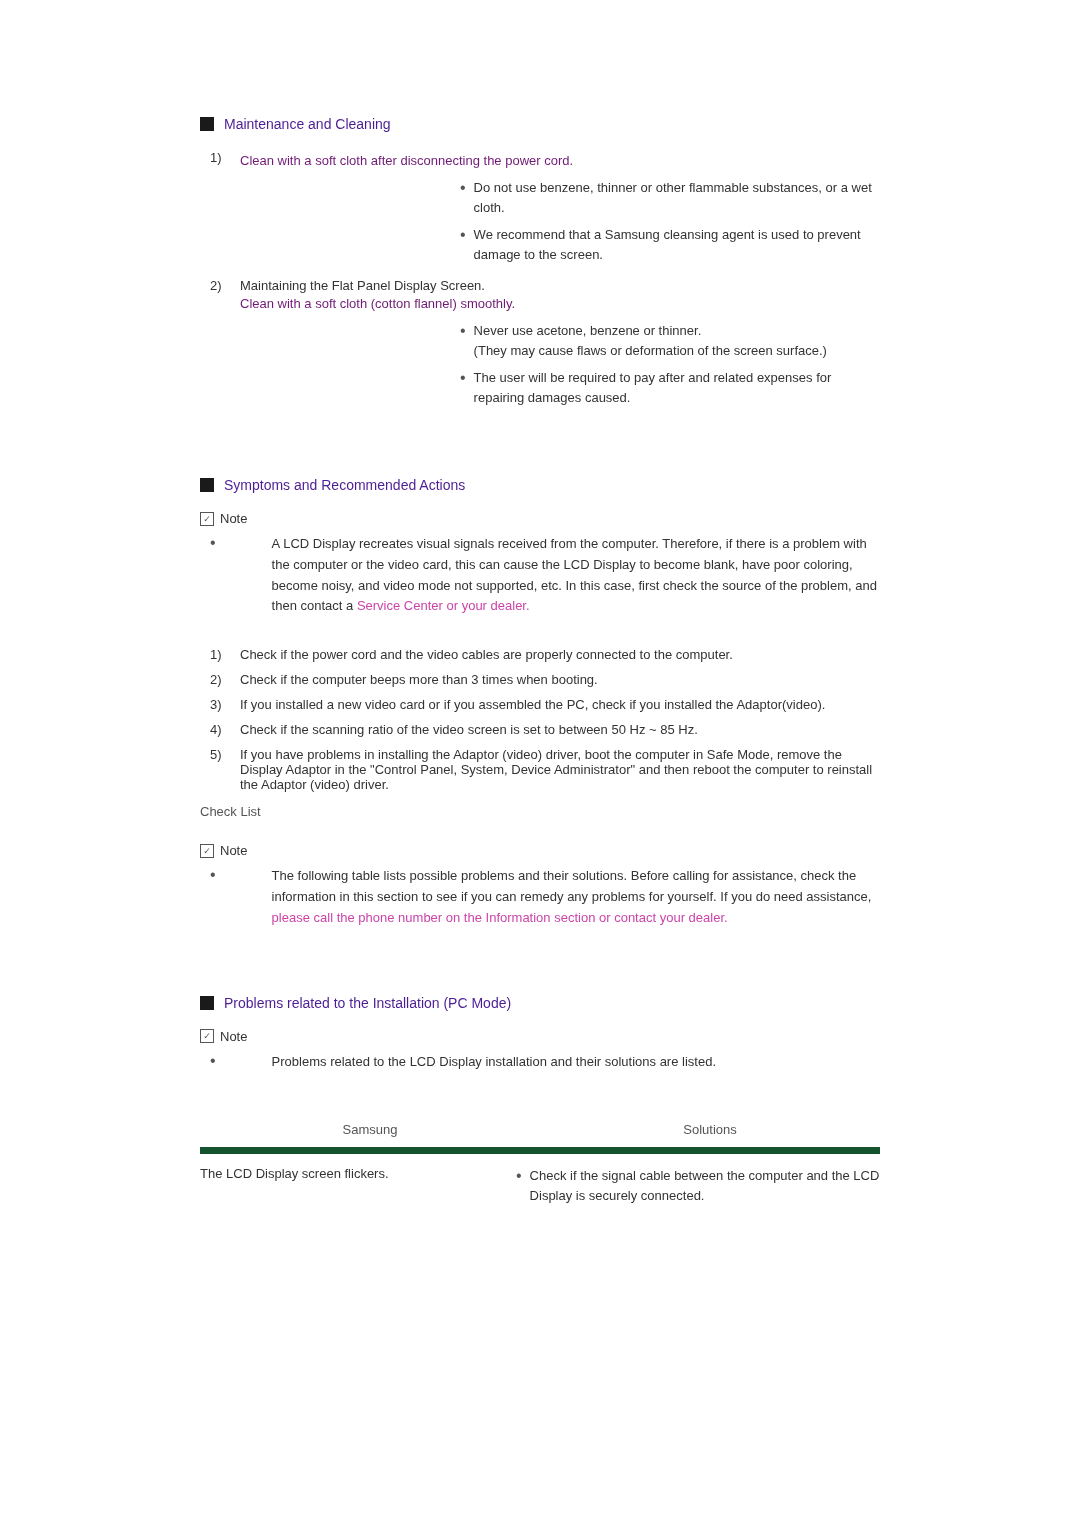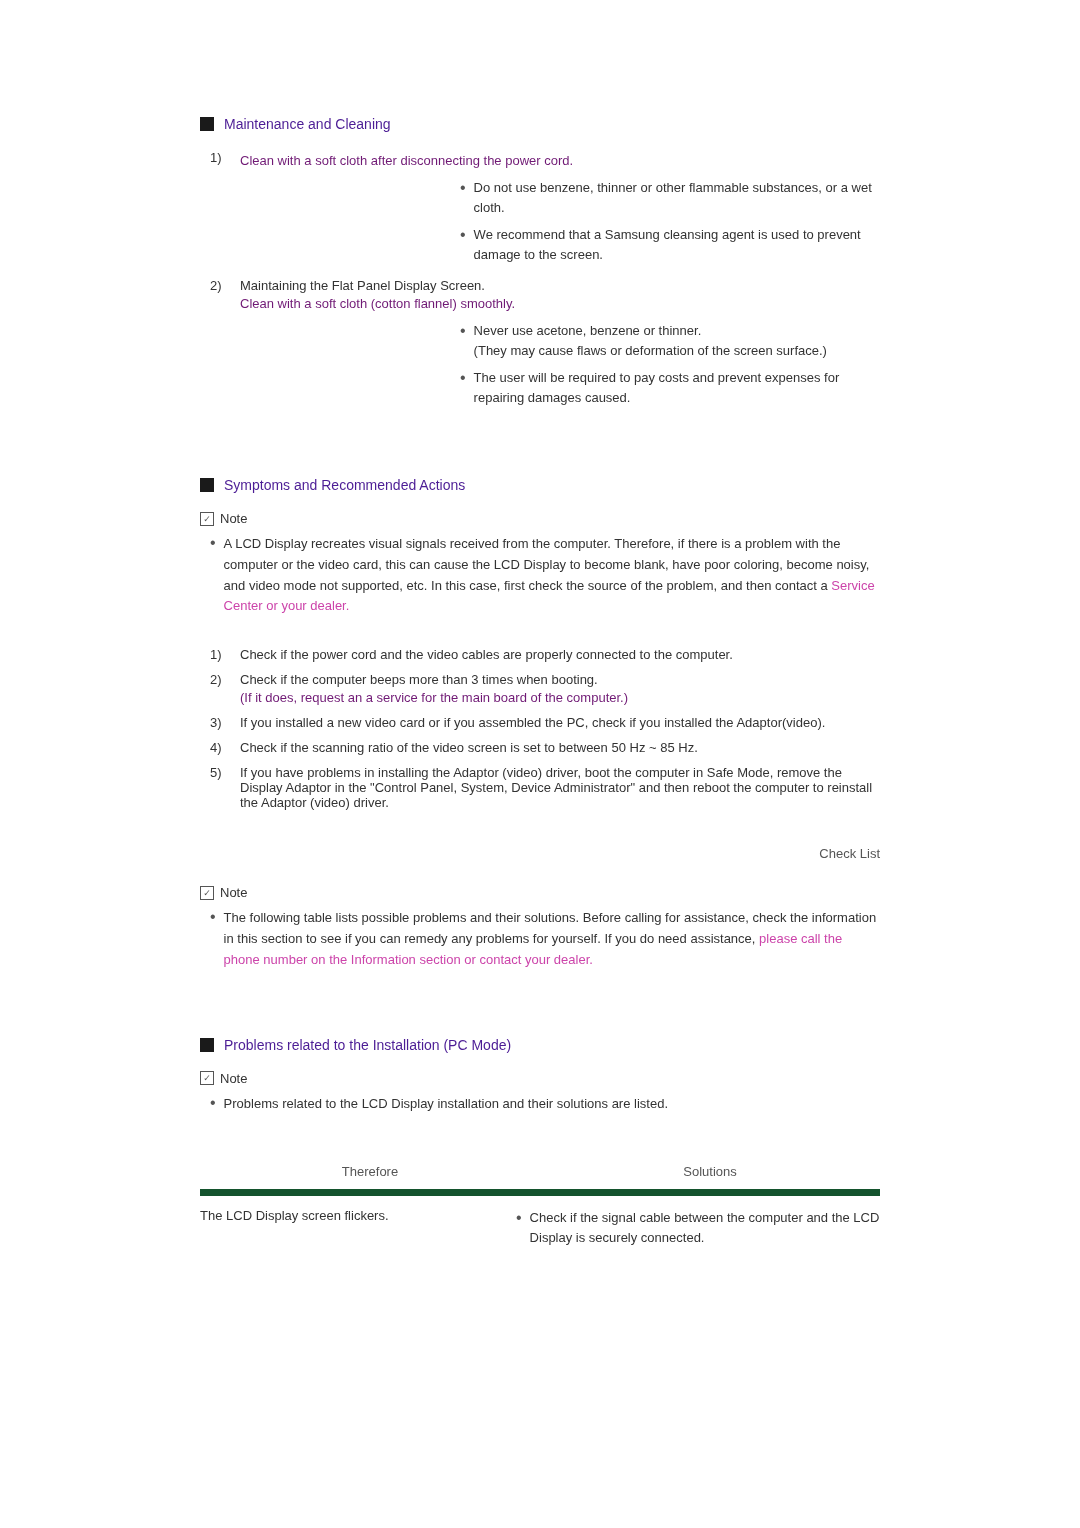--- a/index.html
+++ b/index.html
@@ -98,28 +98,28 @@
       margin-bottom: 8px;
     }
     .note-bullet-dot {
       margin-right: 8px;
       font-size: 16px;
       color: #555;
     }
     .note-bullet-text {
       flex: 1;
       line-height: 1.6;
+      margin-left: 48px;
     }
     .link-text {
       color: #cc44aa;
       text-decoration: none;
     }
     .check-list-label {
-      text-align: right;
-      margin: 36px 0 24px 0;
+      margin: 12px 0 24px 0;
       color: #555;
       font-size: 13px;
     }
     .table-section {
       margin-top: 20px;
     }
     .table-header-row {
       display: flex;
       justify-content: space-around;
       margin-bottom: 10px;
@@ -183,21 +183,21 @@
   </div>
 </div>
 
 <div class="bullet-block">
   <div class="bullet-item">
     <span class="bullet-dot">•</span>
     <span class="bullet-text">Never use acetone, benzene or thinner.<br>(They may cause flaws or deformation of the screen surface.)</span>
   </div>
   <div class="bullet-item">
     <span class="bullet-dot">•</span>
-    <span class="bullet-text">The user will be required to pay costs and prevent expenses for repairing damages caused.</span>
+    <span class="bullet-text">The user will be required to pay after and related expenses for repairing damages caused.</span>
   </div>
 </div>
 
 <div class="spacer"></div>
 
 <div class="section-header">
   <div class="section-square"></div>
   <span class="section-title">Symptoms and Recommended Actions</span>
 </div>
 
@@ -218,21 +218,20 @@
 
 <div class="numbered-item">
   <span class="num">1)</span>
   <div class="content">Check if the power cord and the video cables are properly connected to the computer.</div>
 </div>
 
 <div class="numbered-item">
   <span class="num">2)</span>
   <div class="content">
     <div>Check if the computer beeps more than 3 times when booting.</div>
-    <div class="sub-line">(If it does, request an a service for the main board of the computer.)</div>
   </div>
 </div>
 
 <div class="numbered-item">
   <span class="num">3)</span>
   <div class="content">If you installed a new video card or if you assembled the PC, check if you installed the Adaptor(video).</div>
 </div>
 
 <div class="numbered-item">
   <span class="num">4)</span>
@@ -276,21 +275,21 @@
   <div class="note-bullet">
     <span class="note-bullet-dot">•</span>
     <span class="note-bullet-text">Problems related to the LCD Display installation and their solutions are listed.</span>
   </div>
 </div>
 
 <div class="spacer"></div>
 
 <div class="table-section">
   <div class="table-header-row">
-    <div class="table-col-header">Therefore</div>
+    <div class="table-col-header">Samsung</div>
     <div class="table-col-header">Solutions</div>
   </div>
   <div class="table-row">
     <div class="table-cell-problems">The LCD Display screen flickers.</div>
     <div class="table-cell-solutions">
       <div class="bullet-item">
         <span class="bullet-dot">•</span>
         <span class="bullet-text">Check if the signal cable between the computer and the LCD Display is securely connected.</span>
       </div>
     </div>

